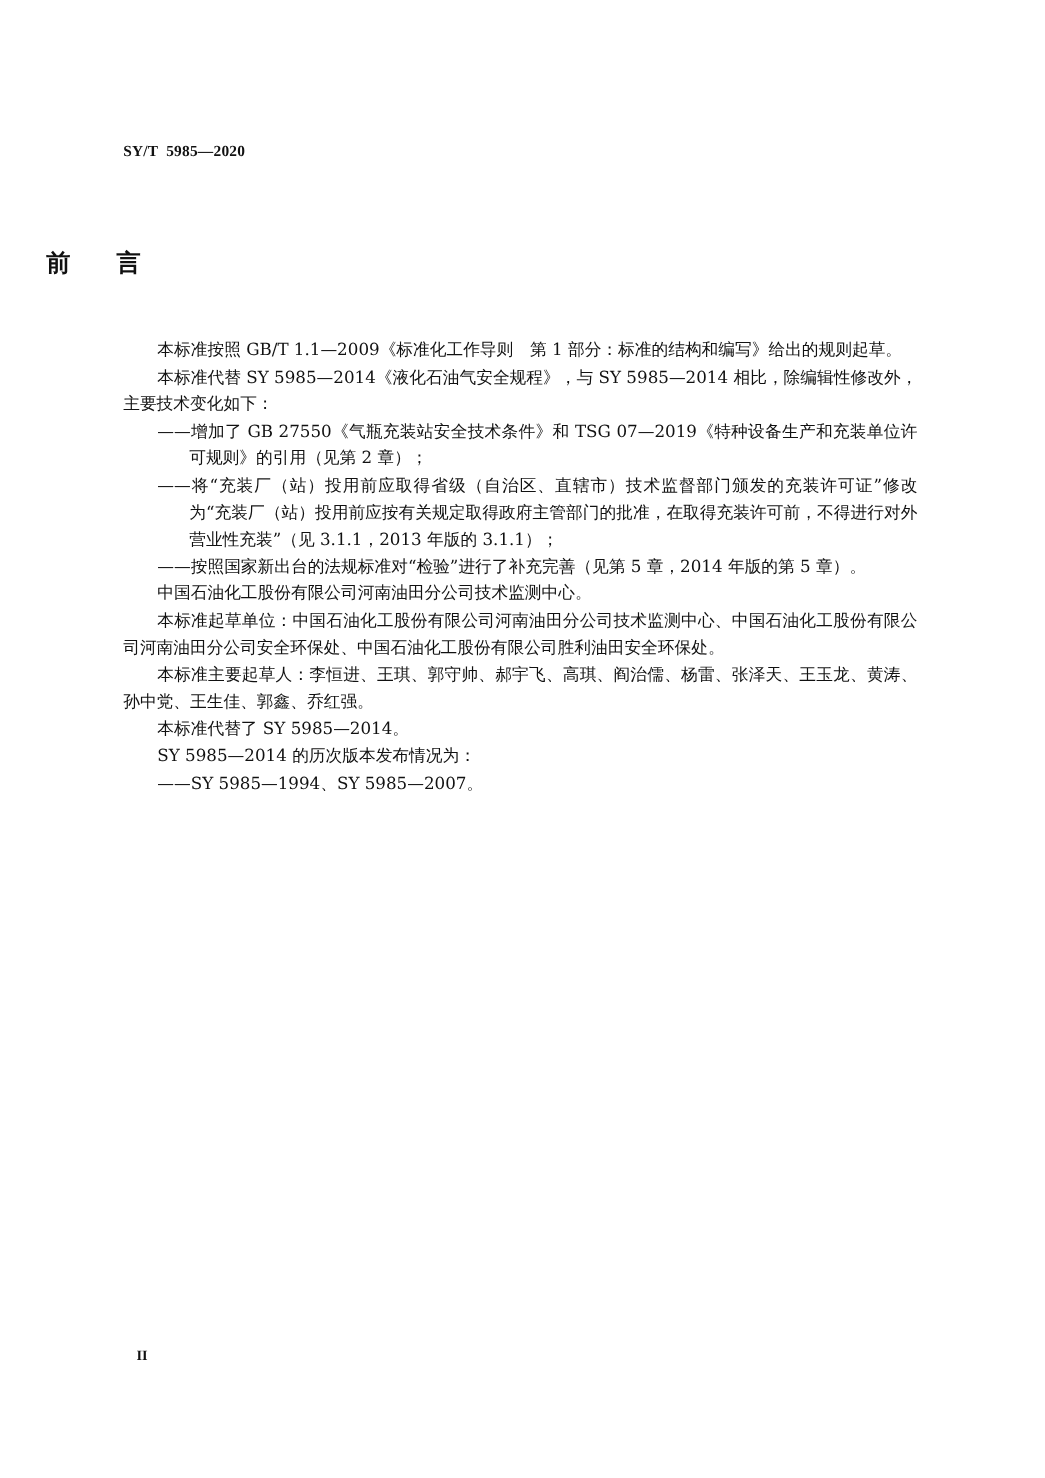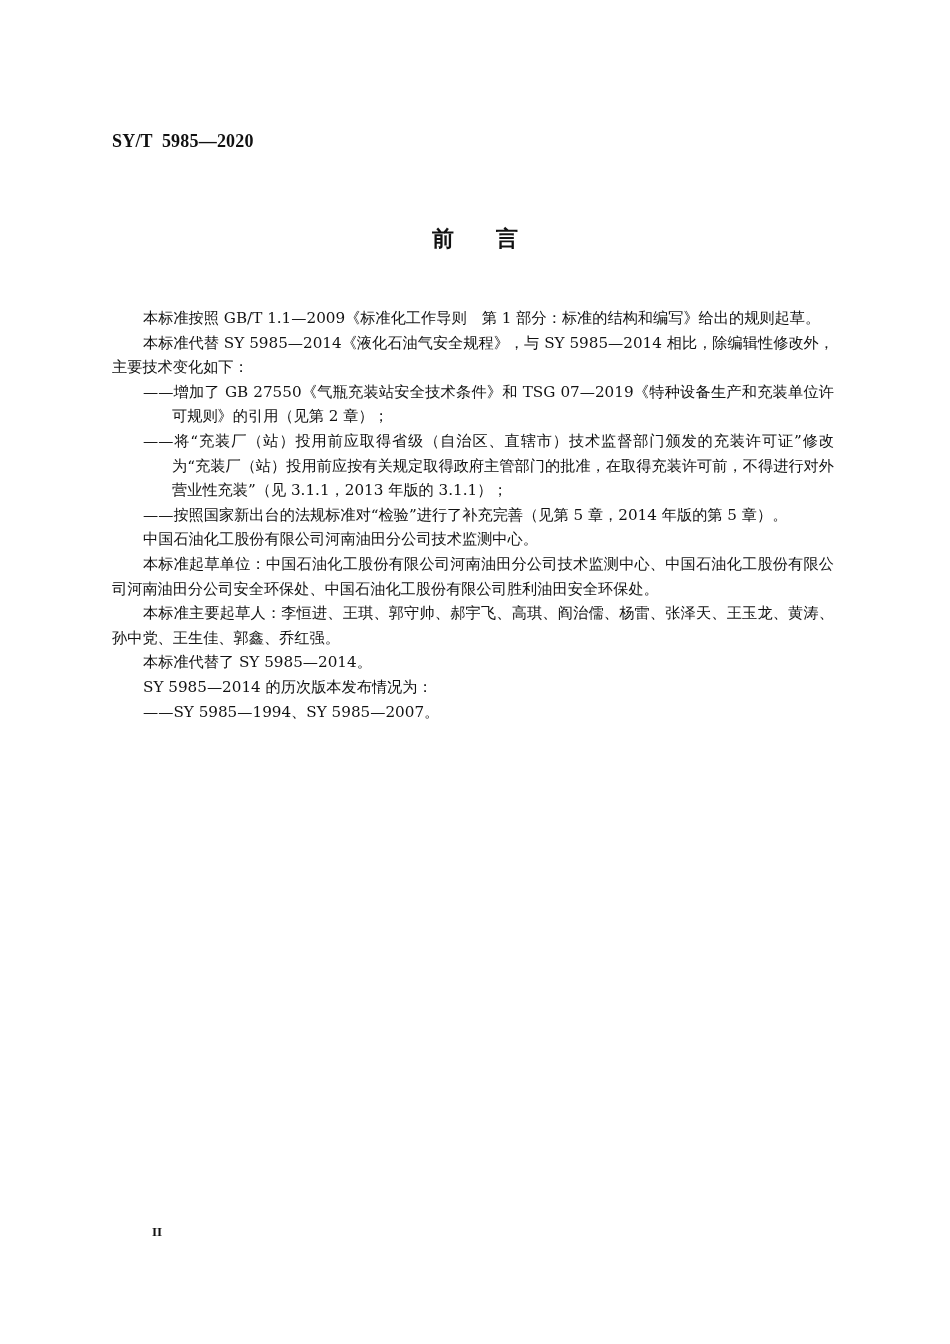--- a/index.html
+++ b/index.html
@@ -20,30 +20,30 @@
       left: 0; top: 0;
       width: 950px; height: 1344px;
       background: #ffffff;
     }
     .std-code {
       position: absolute;
       left: 112px;
       top: 131px;
       font-family: "Liberation Serif", "DejaVu Serif", serif;
       font-weight: bold;
-      font-size: 18px;
+      font-size: 14px;
       letter-spacing: 0.2px;
       white-space: pre;
     }
     .title {
       position: absolute;
       left: 0;
       width: 950px;
       top: 224px;
-      text-align: center;
+      text-align: left;
       font-family: "DejaVu Sans", "Liberation Sans", sans-serif;
       font-weight: bold;
       font-size: 22px;
       letter-spacing: 42px;
       padding-left: 42px;
       box-sizing: border-box;
     }
     .body {
       position: absolute;
       left: 112px;
@@ -64,21 +64,20 @@
       text-indent: -29px;
       text-align: justify;
     }
     .page-number {
       position: absolute;
       left: 124px;
       top: 1224px;
       font-family: "Liberation Serif", "DejaVu Serif", serif;
       font-weight: bold;
       font-size: 13px;
-      margin-left: 28px;
     }
   </style>
 </head>
 <body>
 
 <div class="page">
   <div class="std-code">SY/T  5985—2020</div>
 
   <div class="title">前言</div>
 

